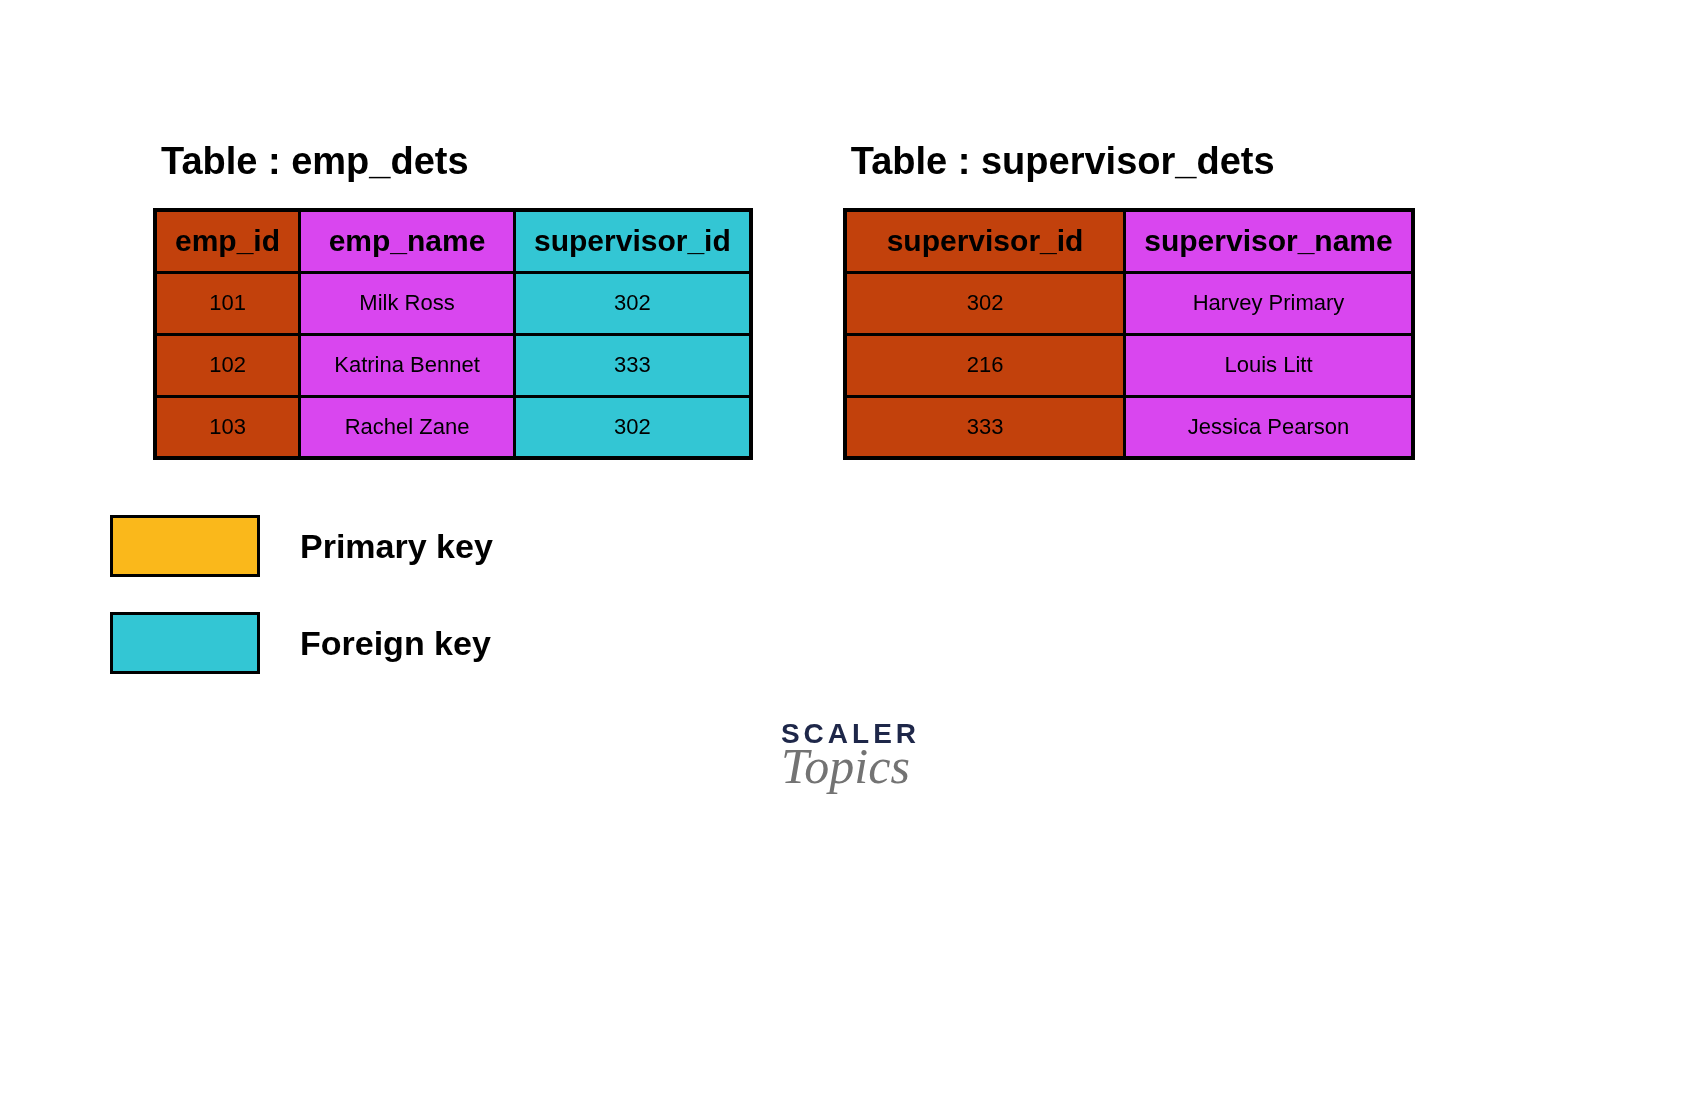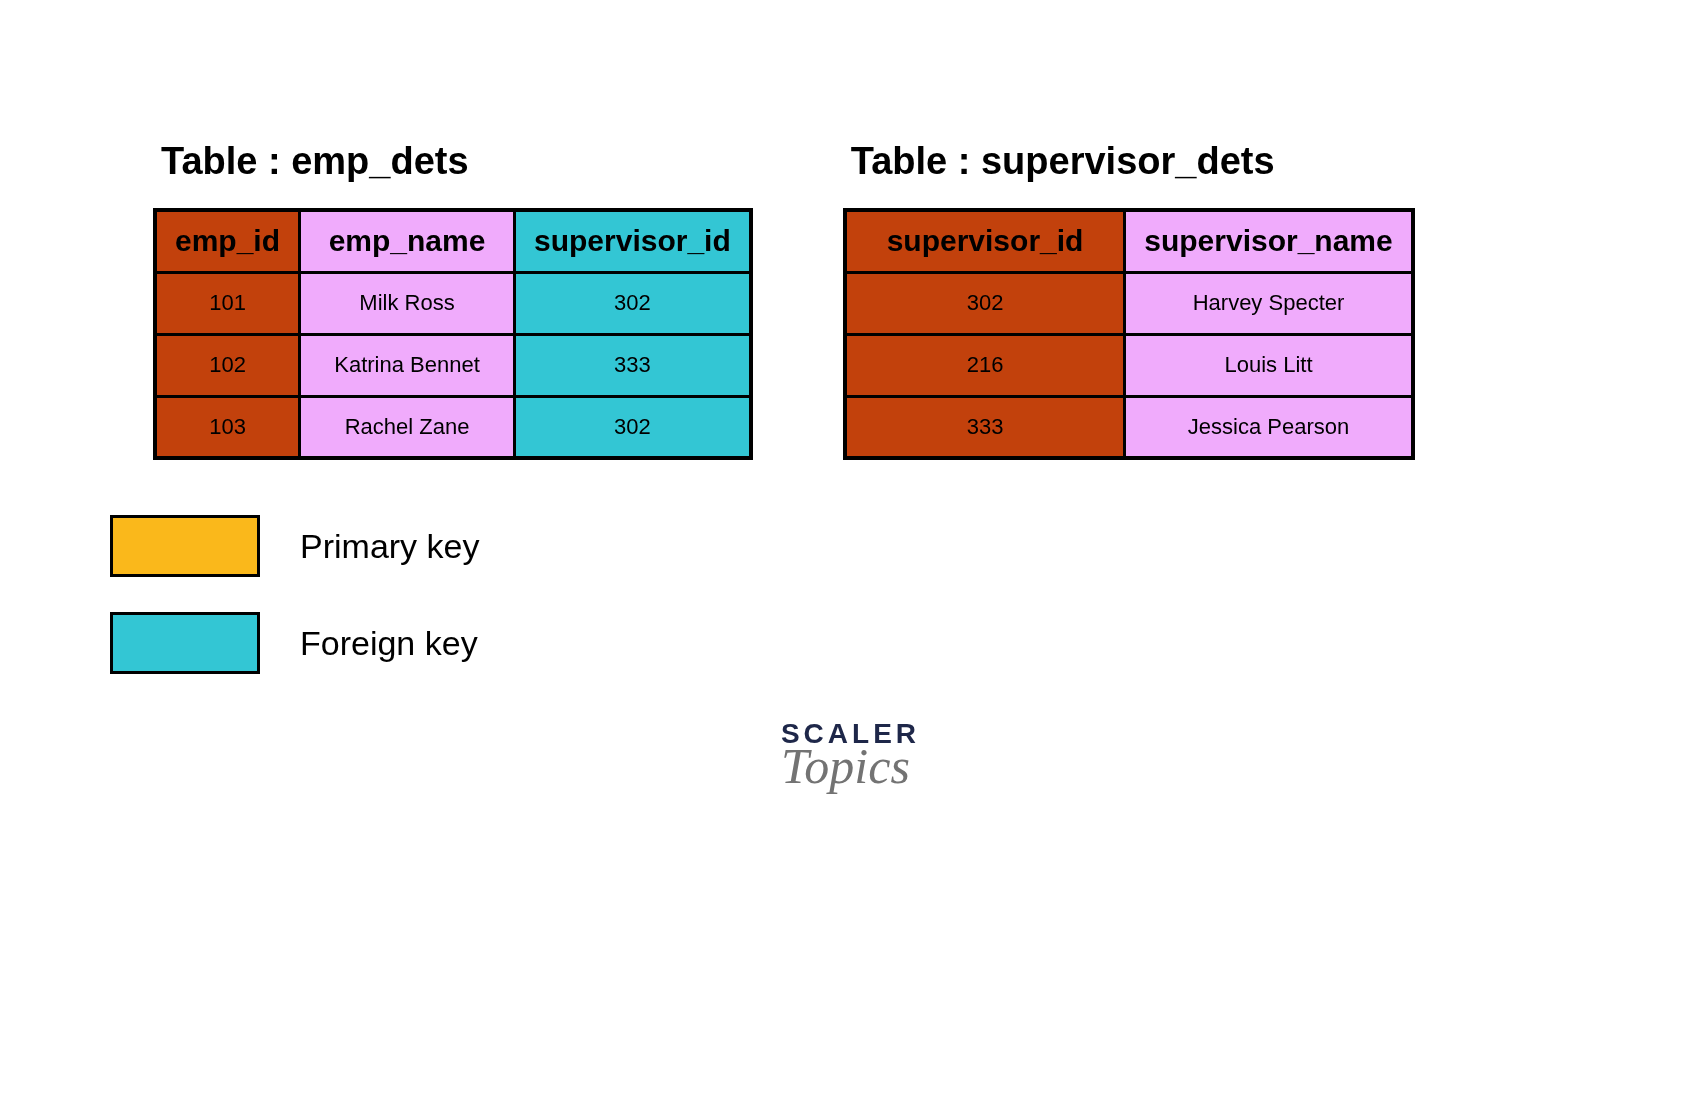--- a/index.html
+++ b/index.html
@@ -48,41 +48,41 @@
     font-weight: 700;
     font-size: 30px;
   }
   .primary {
     background-color: #c2410c;
   }
   .foreign {
     background-color: #33c6d4;
   }
   .white {
-    background-color: #f0abfc;
+    background-color: #d946ef;
   }
   .legend {
     margin-top: 55px;
     display: flex;
     flex-direction: column;
     gap: 35px;
   }
   .legend-row {
     display: flex;
     align-items: center;
     gap: 40px;
   }
   .legend-swatch {
     width: 150px;
     height: 62px;
     border: 3px solid #000;
   }
   .legend-label {
     font-size: 34px;
-    font-weight: 400;
+    font-weight: 700;
     color: #000;
   }
   .brand-logo {
     position: absolute;
     left: 50%;
     top: 720px;
     transform: translateX(-50%);
     text-align: center;
   }
   .brand-scaler {
@@ -149,21 +149,21 @@
     <table>
       <thead>
         <tr>
           <th class="primary sup-col-1">supervisor_id</th>
           <th class="white sup-col-2">supervisor_name</th>
         </tr>
       </thead>
       <tbody>
         <tr>
           <td class="primary">302</td>
-          <td class="white">Harvey Specter</td>
+          <td class="white">Harvey Primary</td>
         </tr>
         <tr>
           <td class="primary">216</td>
           <td class="white">Louis Litt</td>
         </tr>
         <tr>
           <td class="primary">333</td>
           <td class="white">Jessica Pearson</td>
         </tr>
       </tbody>

